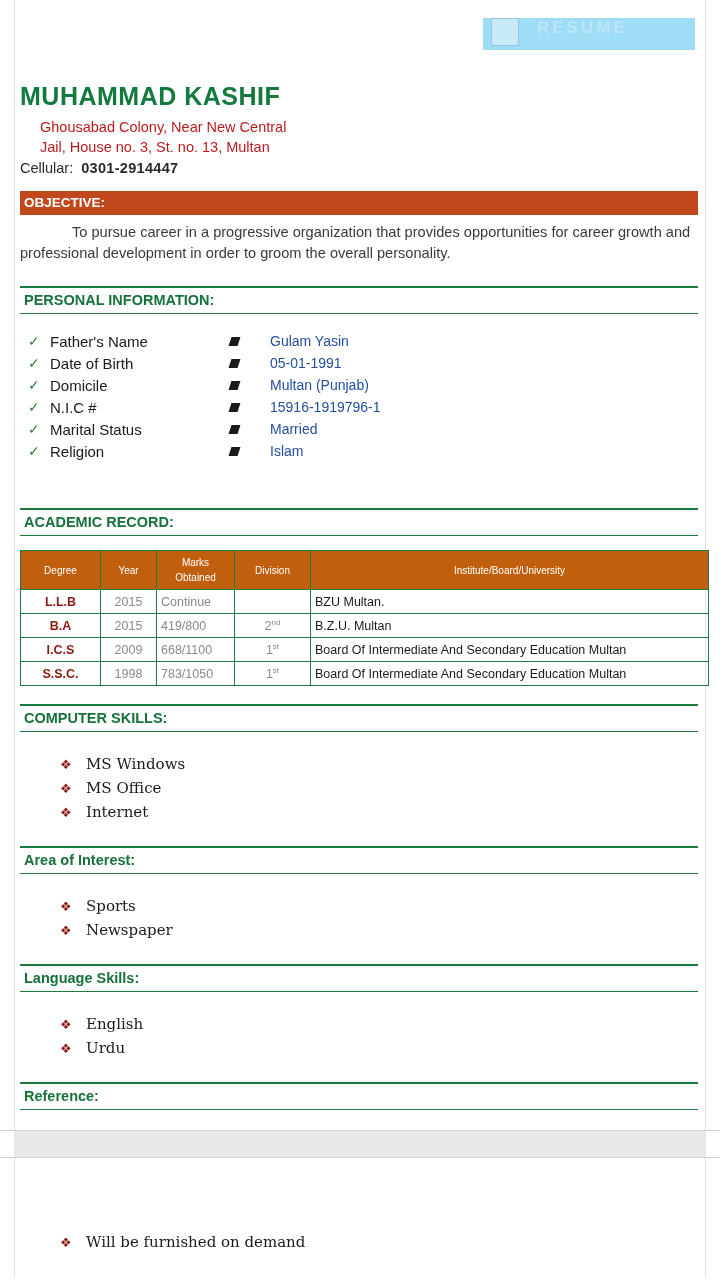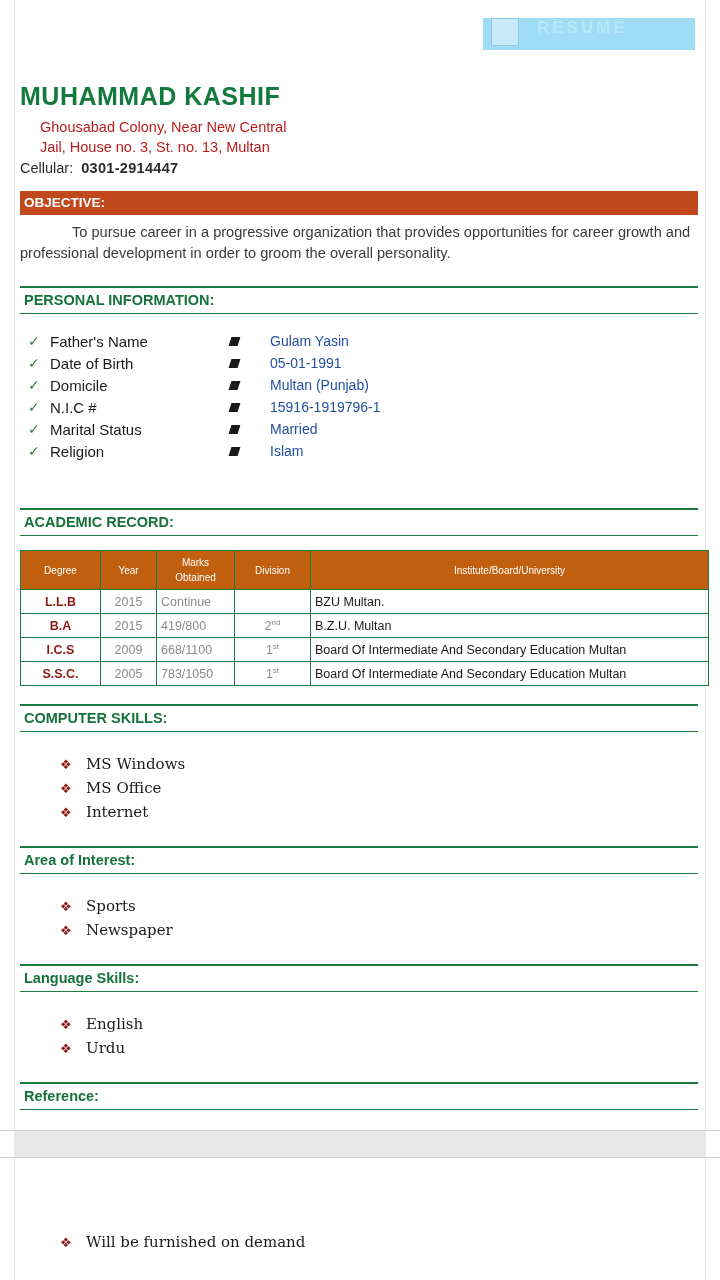--- a/index.html
+++ b/index.html
@@ -386,21 +386,21 @@
           </tr>
           <tr>
             <td class="c-degree">I.C.S</td>
             <td class="c-year">2009</td>
             <td class="c-marks">668/1100</td>
             <td class="c-div"><span>1</span><span class="sup">st</span></td>
             <td class="c-inst">Board Of Intermediate And Secondary Education Multan</td>
           </tr>
           <tr>
             <td class="c-degree">S.S.C.</td>
-            <td class="c-year">2005</td>
+            <td class="c-year">1998</td>
             <td class="c-marks">783/1050</td>
             <td class="c-div"><span>1</span><span class="sup">st</span></td>
             <td class="c-inst">Board Of Intermediate And Secondary Education Multan</td>
           </tr>
         </tbody>
       </table>
     </div>
 
     <div class="sec" style="margin-top:18px;">
       <div class="sec-title">COMPUTER SKILLS:</div>

